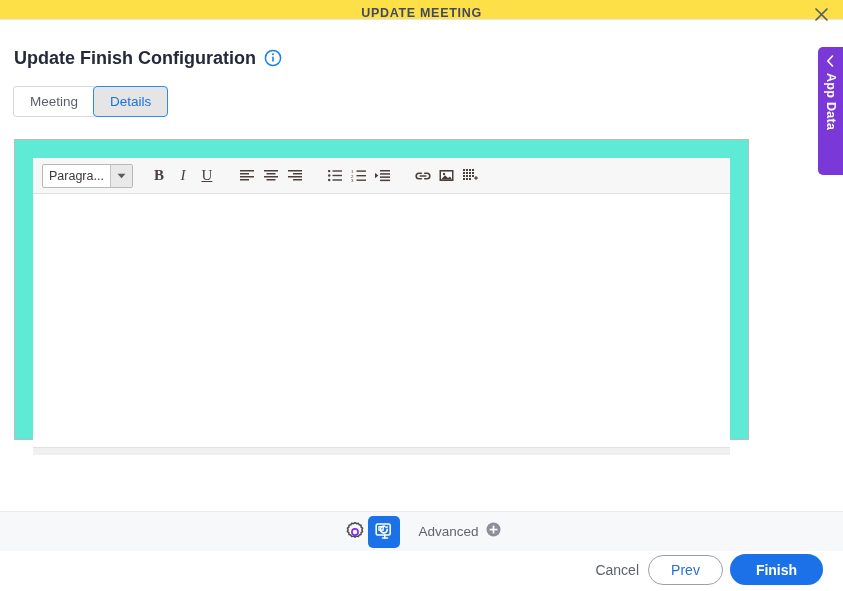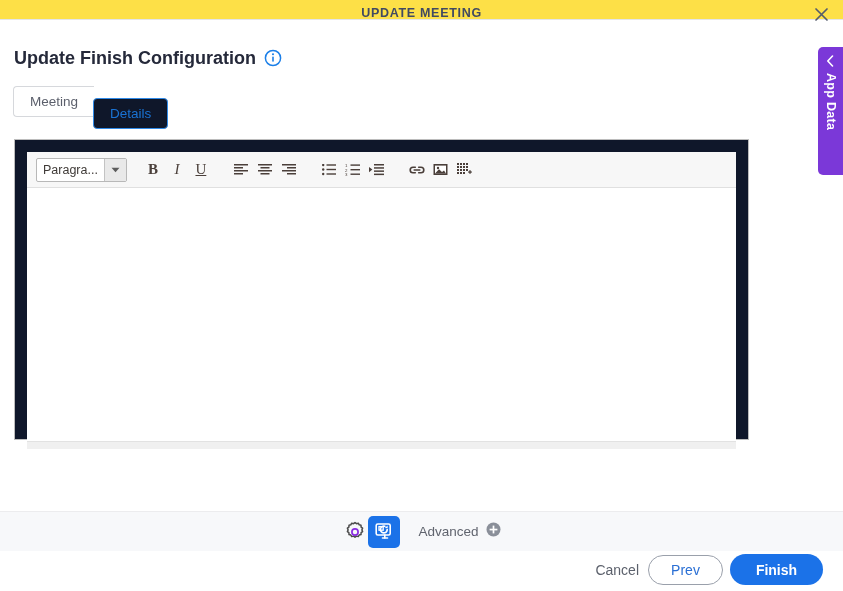--- a/index.html
+++ b/index.html
@@ -92,41 +92,40 @@
   .tab:first-child {
     border-top-left-radius: 4px;
     border-bottom-left-radius: 4px;
   }
   .tab:last-child {
     border-right: 1px solid #d6d8dc;
     border-top-right-radius: 4px;
     border-bottom-right-radius: 4px;
   }
   .tab.active {
-    background: #0f172a;
+    background: #e5e5e5;
     border: 1px solid #2f8ae8;
     color: #1a73d4;
     border-radius: 4px;
     margin-left: -1px;
     position: relative;
     z-index: 2;
-    margin-top: 12px;
   }
 
   
   .editor-outer {
     position: absolute;
     left: 14px;
     top: 139px;
     width: 735px;
     height: 301px;
-    background: #0f172a;
+    background: #5eead4;
     border: 1px solid #bcbcbc;
     box-sizing: border-box;
-    padding: 12px;
+    padding: 18px;
   }
   .editor-toolbar {
     height: 36px;
     background: #f7f7f7;
     border-bottom: 1px solid #e0e0e0;
     display: flex;
     align-items: center;
     padding: 0 4px;
     box-sizing: border-box;
   }

